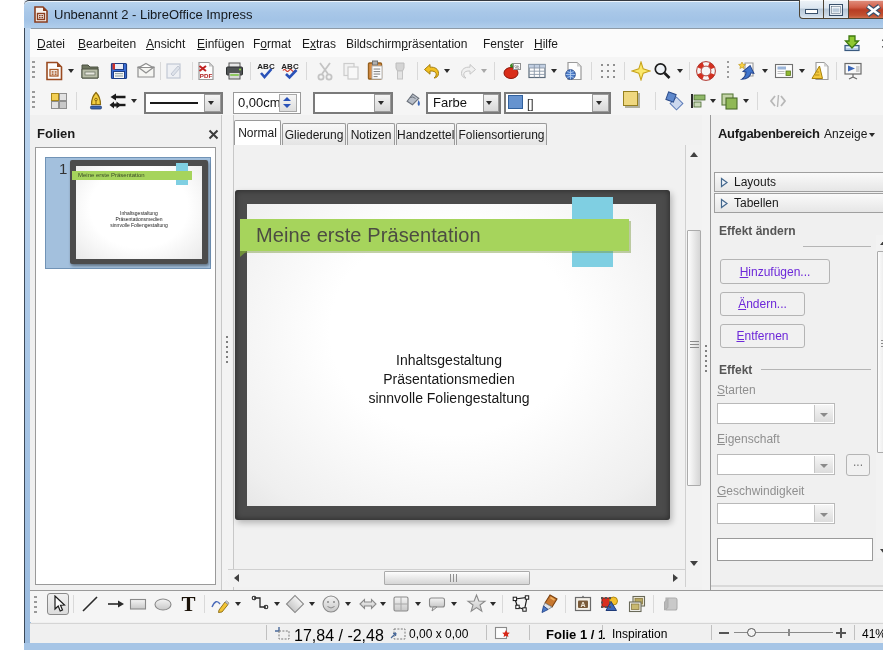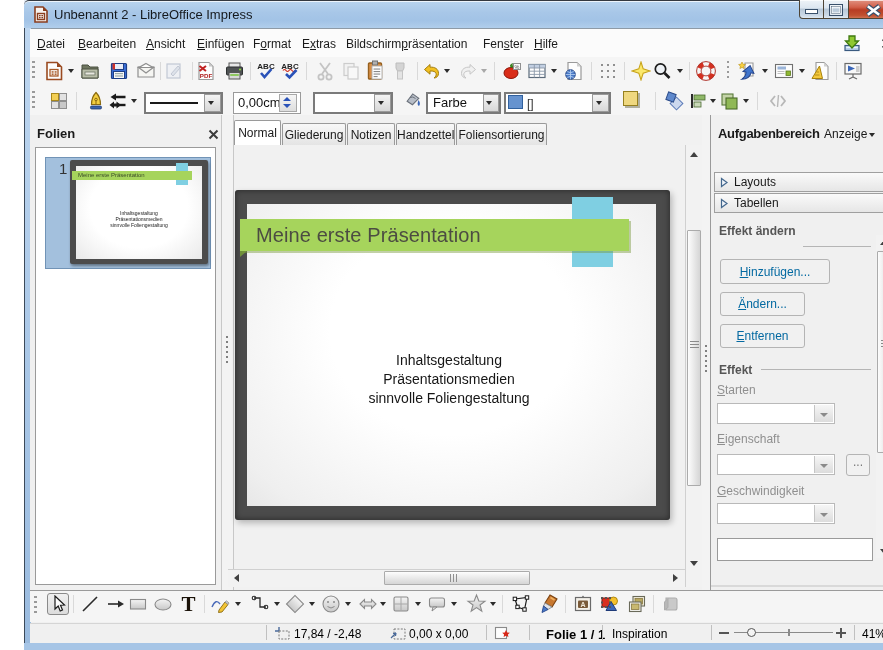--- a/index.html
+++ b/index.html
@@ -74,21 +74,21 @@
   #hsb{left:204px;top:569px;width:457px;height:18px;background:#f2f2f2;border-top:1px solid #d0d0d0;box-sizing:border-box;}
   
   #rpanel{left:687px;top:115px;width:184px;height:475px;background:#f0f0f0;}
   #rp-title{left:694px;top:126px;font-size:13px;font-weight:bold;color:#1a1a1a;letter-spacing:-.3px;}
   #rp-anzeige{left:800px;top:127px;font-size:12px;color:#1a1a1a;}
   .rp-bar{left:690px;width:181px;height:20px;background:linear-gradient(#fafafa,#e6e6e6);border:1px solid #9f9f9f;box-sizing:border-box;font-size:12px;color:#1a1a1a;line-height:19px;white-space:nowrap;overflow:hidden;}
   .tsvg{vertical-align:-2px;margin:0 5px 0 4px;}
   .rp-bold{font-weight:bold;letter-spacing:-.35px;}
   .rp-head{font-size:12px;font-weight:bold;color:#555;}
   .rp-rule{height:1px;background:#b5b5b5;}
-  .rp-btn{background:#f1f1f1;border:1px solid #b4b4b4;border-radius:3px;box-sizing:border-box;font-size:12px;color:#0369a1;text-align:center;}
+  .rp-btn{background:#f1f1f1;border:1px solid #b4b4b4;border-radius:3px;box-sizing:border-box;font-size:12px;color:#6d28d9;text-align:center;}
   .rp-lbl{font-size:12px;color:#8f8f8f;}
   .rp-lbl u,.rp-btn u{text-decoration:underline;}
   .dd{background:#ffffff;border:1px solid #b9b9b9;box-sizing:border-box;}
   .dd .btn{position:absolute;right:1px;top:1px;bottom:1px;width:18px;background:linear-gradient(#f6f6f6,#dcdcdc);border-left:1px solid #c5c5c5;}
   .dd .btn:after{content:"";position:absolute;left:5px;top:8px;width:0;height:0;border-left:4px solid transparent;border-right:4px solid transparent;border-top:4px solid #8a8a8a;}
   
   #drawbar{left:6px;top:590px;width:870px;height:32px;background:#f5f5f5;border-top:1px solid #9a9a9a;box-sizing:border-box;}
   #statusbar{left:6px;top:623px;width:870px;height:20px;background:#f0f0f0;border-top:1px solid #d5d5d5;box-sizing:border-box;font-size:12px;color:#1a1a1a;}
   .stsep{position:absolute;top:2px;width:1px;height:15px;background:#c0c0c0;}
 </style>
@@ -606,21 +606,21 @@
     <rect x="4" y="3" width="11" height="10" fill="none" stroke="#7a7a7a" stroke-width="1" stroke-dasharray="2 1.4"></rect>
     <path d="M1 12 L6 7 M6 7 l-3 .5 M6 7 l-.5 3" stroke="#4a6a9a" stroke-width="1.2" fill="none"></path>
   </svg>
   <svg class="abs" style="left:470px;top:626px;z-index:6;" width="16" height="14" viewBox="0 0 16 14">
     <rect x="1.5" y="1.5" width="11" height="11" fill="#fdfdfd" stroke="#8a8a8a" stroke-width="1.1"></rect>
     <path d="M12 4 l1.2 2.4 l2.6 .3 l-1.9 1.8 l.5 2.6 l-2.4 -1.3 l-2.4 1.3 l.5 -2.6 l-1.9 -1.8 l2.6 -.3 z" fill="#d82818"></path>
   </svg>
 
   <div class="abs" id="statusbar"></div>
   <div class="abs stsep" style="left:242px;top:625px;"></div>
-  <span class="abs" style="left:270px;top:627px;font-size:12px;">17,84 / -2,48</span>
+  <span class="abs" style="left:270px;top:627px;font-size:16px;">17,84 / -2,48</span>
   <span class="abs" style="left:385px;top:627px;font-size:12px;">0,00 x 0,00</span>
   <div class="abs stsep" style="left:462px;top:625px;"></div>
   <div class="abs stsep" style="left:505px;top:625px;"></div>
   <span class="abs" style="left:522px;top:627px;font-size:13px;font-weight:bold;">Folie 1 / 1</span>
   <div class="abs stsep" style="left:578px;top:625px;"></div>
   <span class="abs" style="left:588px;top:627px;font-size:12px;">Inspiration</span>
   <div class="abs stsep" style="left:687px;top:625px;"></div>
   <div class="abs stsep" style="left:830px;top:625px;"></div>
   <span class="abs" style="left:838px;top:627px;font-size:12px;">41%</span>
   <div class="abs" style="left:695px;top:632px;width:10px;height:2px;background:#555;"></div>

